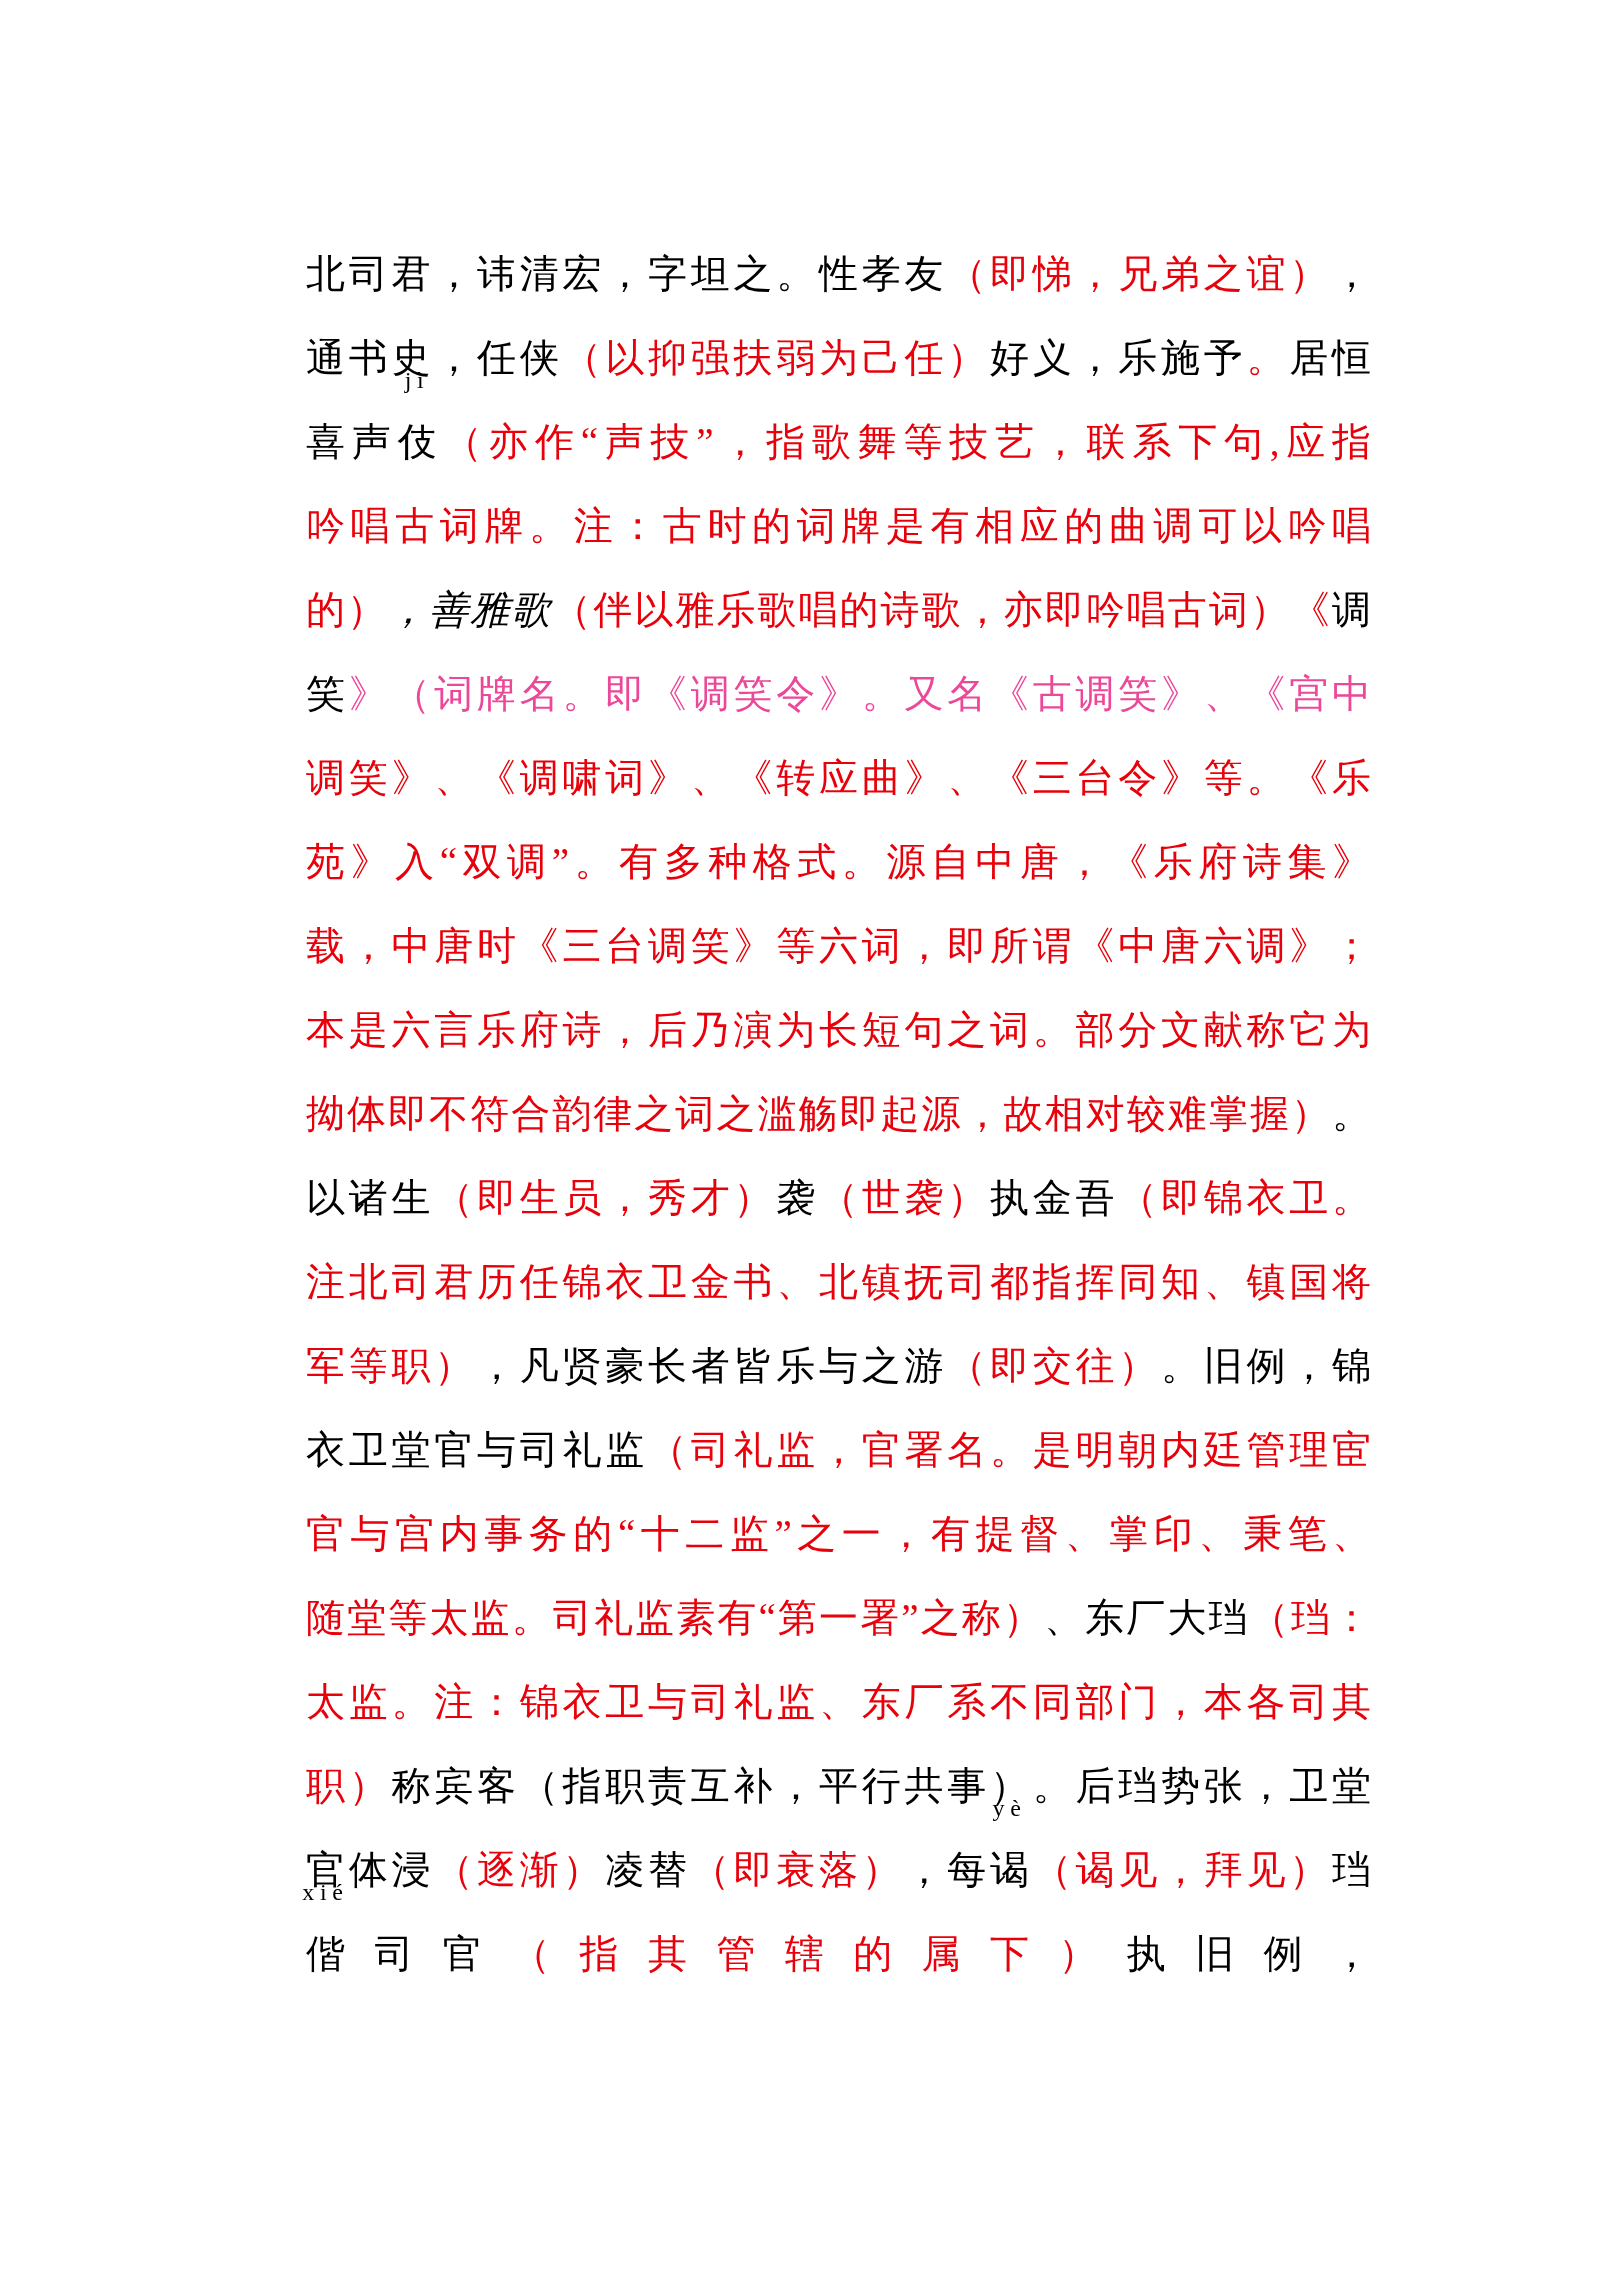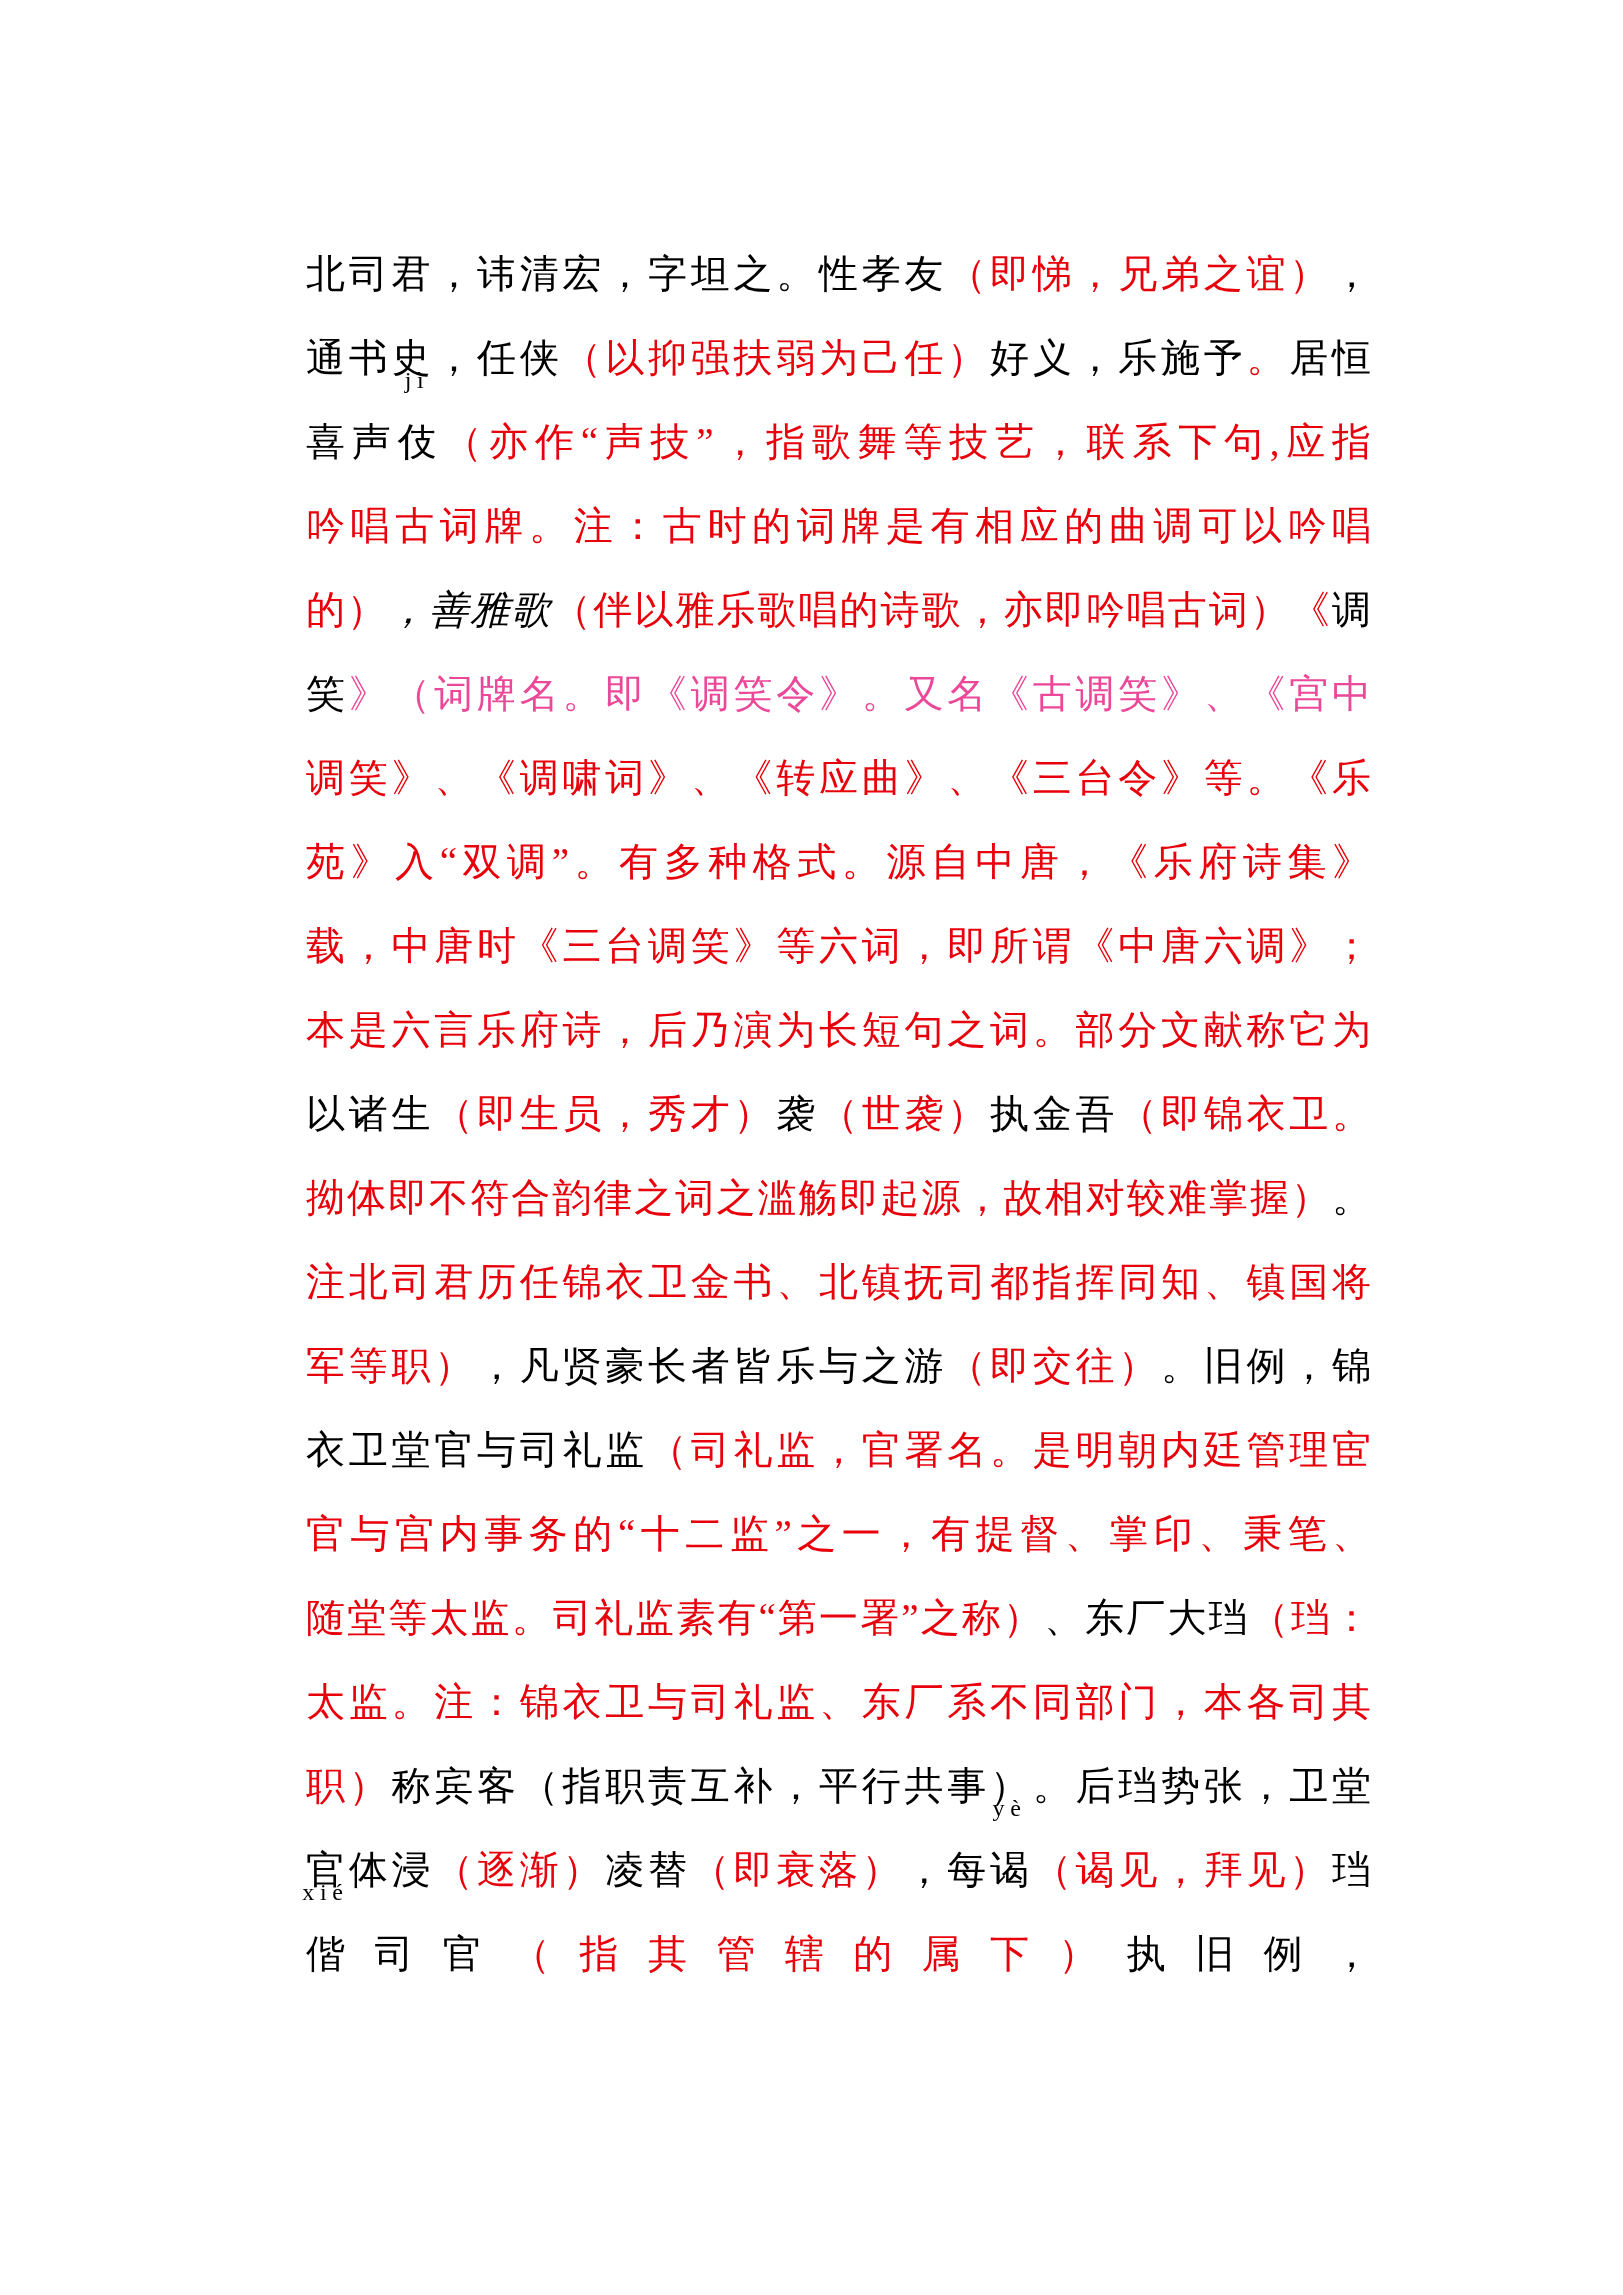--- a/index.html
+++ b/index.html
@@ -58,22 +58,22 @@
       <div class="line"><span class="seg" style="color: rgb(0, 0, 0);">北司君，讳清宏，字坦之。性孝友</span><span class="seg" style="color: rgb(232, 0, 10);">（即悌，兄弟之谊）</span><span class="seg" style="color: rgb(0, 0, 0);">，</span></div>
       <div class="line"><span class="seg" style="color: rgb(0, 0, 0);">通书史，任侠</span><span class="seg" style="color: rgb(232, 0, 10);">（以抑强扶弱为己任）</span><span class="seg" style="color: rgb(0, 0, 0);">好义，乐施予</span><span class="seg" style="color: rgb(232, 0, 10);">。</span><span class="seg" style="color: rgb(0, 0, 0);">居恒</span></div>
       <div class="line"><span class="seg" style="color: rgb(0, 0, 0);">喜声</span><span class="ruby-wrap"><span class="pinyin">jì</span><span class="seg" style="color: rgb(0, 0, 0);">伎</span></span><span class="seg" style="color: rgb(232, 0, 10);">（亦作“声技”，指歌舞等技艺，联系下句,应指</span></div>
       <div class="line"><span class="seg" style="color: rgb(232, 0, 10);">吟唱古词牌。注：古时的词牌是有相应的曲调可以吟唱</span></div>
       <div class="line"><span class="seg" style="color: rgb(232, 0, 10);">的）</span><span class="seg" style="color: rgb(0, 0, 0); font-style: italic;">，善雅歌</span><span class="seg" style="color: rgb(232, 0, 10);">（伴以雅乐歌唱的诗歌，亦即吟唱古词）《</span><span class="seg" style="color: rgb(0, 0, 0);">调</span></div>
       <div class="line"><span class="seg" style="color: rgb(0, 0, 0);">笑</span><span class="seg" style="color: #ec4899;">》（词牌名。即《调笑令》。又名《古调笑》、《宫中</span></div>
       <div class="line"><span class="seg" style="color: rgb(232, 0, 10);">调笑》、《调啸词》、《转应曲》、《三台令》等。《乐</span></div>
       <div class="line"><span class="seg" style="color: rgb(232, 0, 10);">苑》入“双调”。有多种格式。源自中唐，《乐府诗集》</span></div>
       <div class="line"><span class="seg" style="color: rgb(232, 0, 10);">载，中唐时《三台调笑》等六词，即所谓《中唐六调》；</span></div>
       <div class="line"><span class="seg" style="color: rgb(232, 0, 10);">本是六言乐府诗，后乃演为长短句之词。部分文献称它为</span></div>
+      <div class="line"><span class="seg" style="color: rgb(232, 0, 10);">拗体即不符合韵律之词之滥觞即起源，故相对较难掌握）</span><span class="seg" style="color: rgb(0, 0, 0);">。</span></div>
       <div class="line"><span class="seg" style="color: rgb(0, 0, 0);">以诸生</span><span class="seg" style="color: rgb(232, 0, 10);">（即生员，秀才）</span><span class="seg" style="color: rgb(0, 0, 0);">袭</span><span class="seg" style="color: rgb(232, 0, 10);">（世袭）</span><span class="seg" style="color: rgb(0, 0, 0);">执金吾</span><span class="seg" style="color: rgb(232, 0, 10);">（即锦衣卫。</span></div>
-      <div class="line"><span class="seg" style="color: rgb(232, 0, 10);">拗体即不符合韵律之词之滥觞即起源，故相对较难掌握）</span><span class="seg" style="color: rgb(0, 0, 0);">。</span></div>
       <div class="line"><span class="seg" style="color: rgb(232, 0, 10);">注北司君历任锦衣卫金书、北镇抚司都指挥同知、镇国将</span></div>
       <div class="line"><span class="seg" style="color: rgb(232, 0, 10);">军等职）</span><span class="seg" style="color: rgb(0, 0, 0);">，凡贤豪长者皆乐与之游</span><span class="seg" style="color: rgb(232, 0, 10);">（即交往）</span><span class="seg" style="color: rgb(0, 0, 0);">。旧例，锦</span></div>
       <div class="line"><span class="seg" style="color: rgb(0, 0, 0);">衣卫堂官与司礼监</span><span class="seg" style="color: rgb(232, 0, 10);">（司礼监，官署名。是明朝内廷管理宦</span></div>
       <div class="line"><span class="seg" style="color: rgb(232, 0, 10);">官与宫内事务的“十二监”之一，有提督、掌印、秉笔、</span></div>
       <div class="line"><span class="seg" style="color: rgb(232, 0, 10);">随堂等太监。司礼监素有“第一署”之称）</span><span class="seg" style="color: rgb(0, 0, 0);">、东厂大珰</span><span class="seg" style="color: rgb(232, 0, 10);">（珰：</span></div>
       <div class="line"><span class="seg" style="color: rgb(232, 0, 10);">太监。注：锦衣卫与司礼监、东厂系不同部门，本各司其</span></div>
       <div class="line"><span class="seg" style="color: rgb(232, 0, 10);">职）</span><span class="seg" style="color: rgb(0, 0, 0);">称宾客</span><span class="seg" style="color: #000000;">（指职责互补，平行共事）</span><span class="seg" style="color: rgb(0, 0, 0);">。后珰势张，卫堂</span></div>
       <div class="line"><span class="seg" style="color: rgb(0, 0, 0);">官体浸</span><span class="seg" style="color: rgb(232, 0, 10);">（逐渐）</span><span class="seg" style="color: rgb(0, 0, 0);">凌替</span><span class="seg" style="color: rgb(232, 0, 10);">（即衰落）</span><span class="seg" style="color: rgb(0, 0, 0);">，每</span><span class="ruby-wrap"><span class="pinyin">yè</span><span class="seg" style="color: rgb(0, 0, 0);">谒</span></span><span class="seg" style="color: rgb(232, 0, 10);">（谒见，拜见）</span><span class="seg" style="color: rgb(0, 0, 0);">珰</span></div>
       <div class="line"><span class="ruby-wrap"><span class="pinyin">xié</span><span class="seg" style="color: rgb(0, 0, 0);">偕</span></span><span class="seg" style="color: rgb(0, 0, 0);">司官</span><span class="seg" style="color: rgb(232, 0, 10);">（指其管辖的属下）</span><span class="seg" style="color: rgb(0, 0, 0);">执旧例，</span></div>
     </div>

